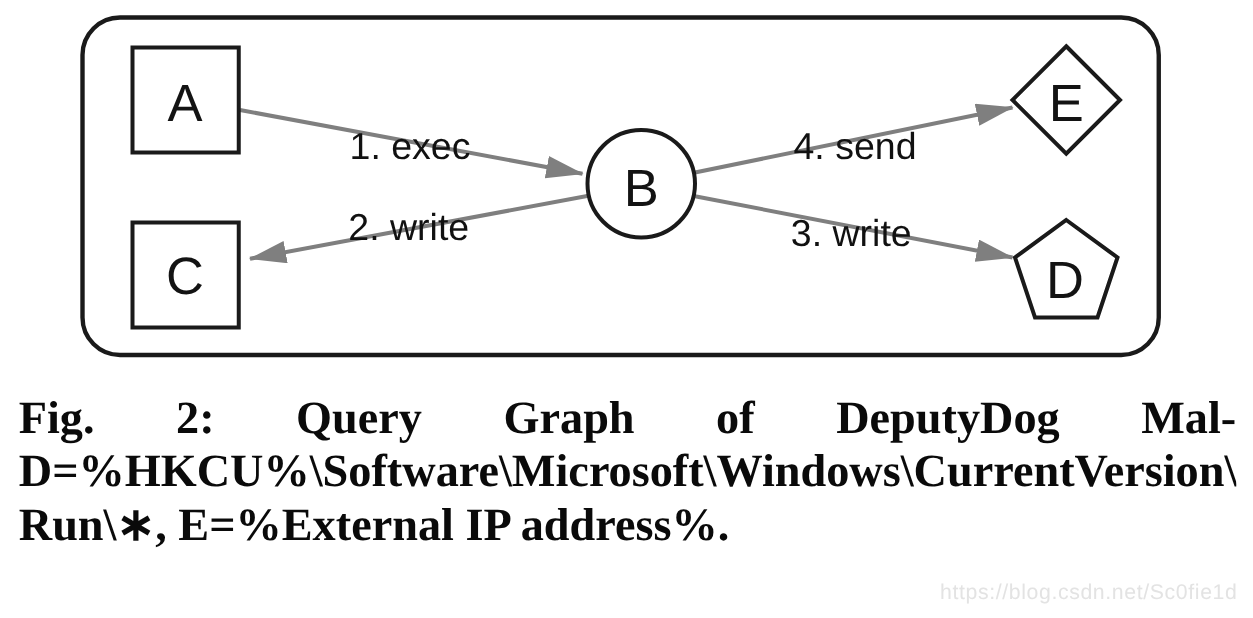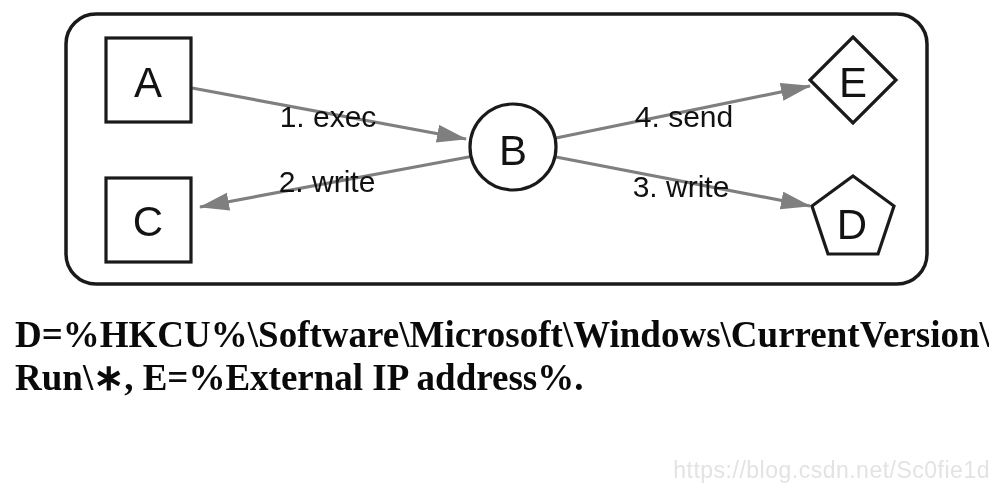--- a/index.html
+++ b/index.html
@@ -25,21 +25,21 @@
     position: absolute; top: 313px; left: 15px; right: 13px;
     font-family: "Liberation Serif", serif;
     font-weight: bold; font-size: 37px; line-height: 43px;
     color: #0a0a0a; overflow: hidden;
   }
   .cap-line { text-align: justify; text-align-last: justify; }
   .cap-line.last { text-align: right; text-align-last: left; }
   .watermark {
     position: absolute; right: 12px; bottom: 10px;
     font-family: "Liberation Sans", sans-serif;
-    font-size: 23px; letter-spacing: 0.5px;
+    font-size: 17px; letter-spacing: 0.5px;
     color: #e3e3e3; user-select: none;
   }
 </style>
 </head>
 <body>
 
 <svg class="figure-svg" width="1002" height="300" viewBox="0 0 1002 300">
   <defs>
     <marker id="arrowhead" markerUnits="userSpaceOnUse" markerWidth="32" markerHeight="20" refX="29" refY="9" orient="auto">
       <path d="M0,0 L30,9 L0,18 Z" fill="#7f7f7f"></path>
@@ -65,17 +65,18 @@
   <polygon class="node" points="853,176 894,206 878,254 828,254 812,206"></polygon>
 
   <text class="node-label" x="148" y="82">A</text>
   <text class="node-label" x="513" y="150">B</text>
   <text class="node-label" x="148" y="221">C</text>
   <text class="node-label" x="852" y="224">D</text>
   <text class="node-label" x="853" y="82">E</text>
 </svg>
 
 <figcaption class="caption">
+  <div class="cap-line">Fig. 2: Query Graph of DeputyDog Mal-</div>
   <div class="cap-line">D=%HKCU%\Software\Microsoft\Windows\CurrentVersion\-</div>
   <div class="cap-line last">Run\∗, E=%External IP address%.</div>
 </figcaption>
 
 <div class="watermark">https://blog.csdn.net/Sc0fie1d</div>
 
 </body></html>

